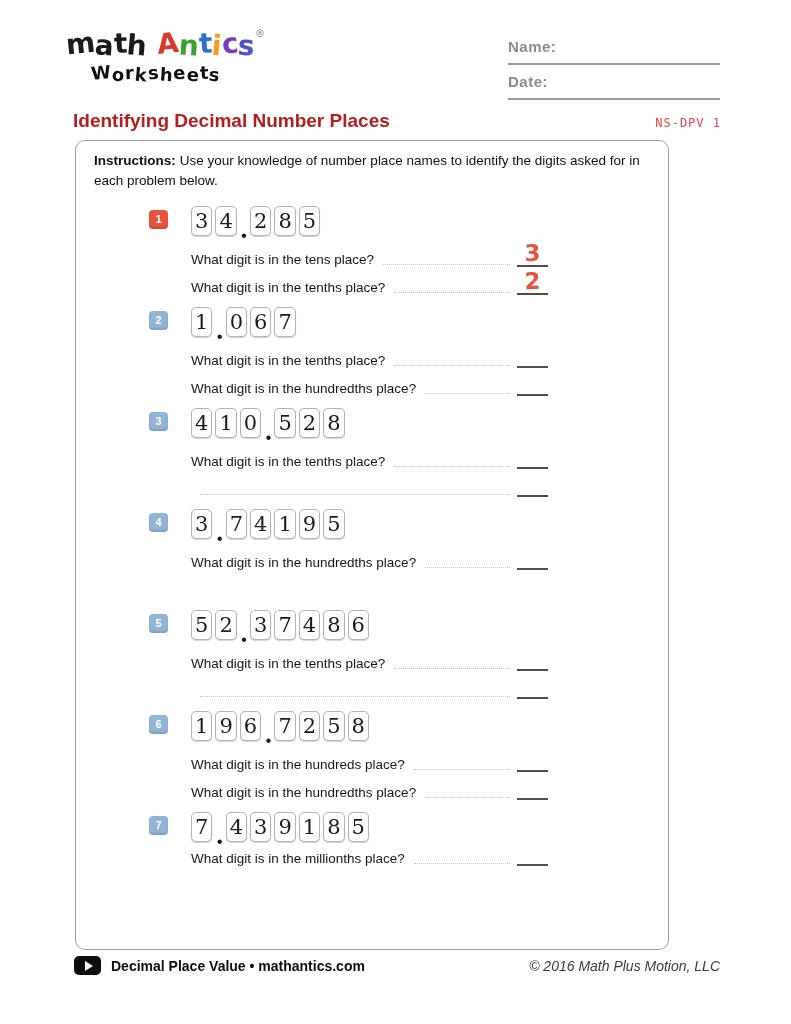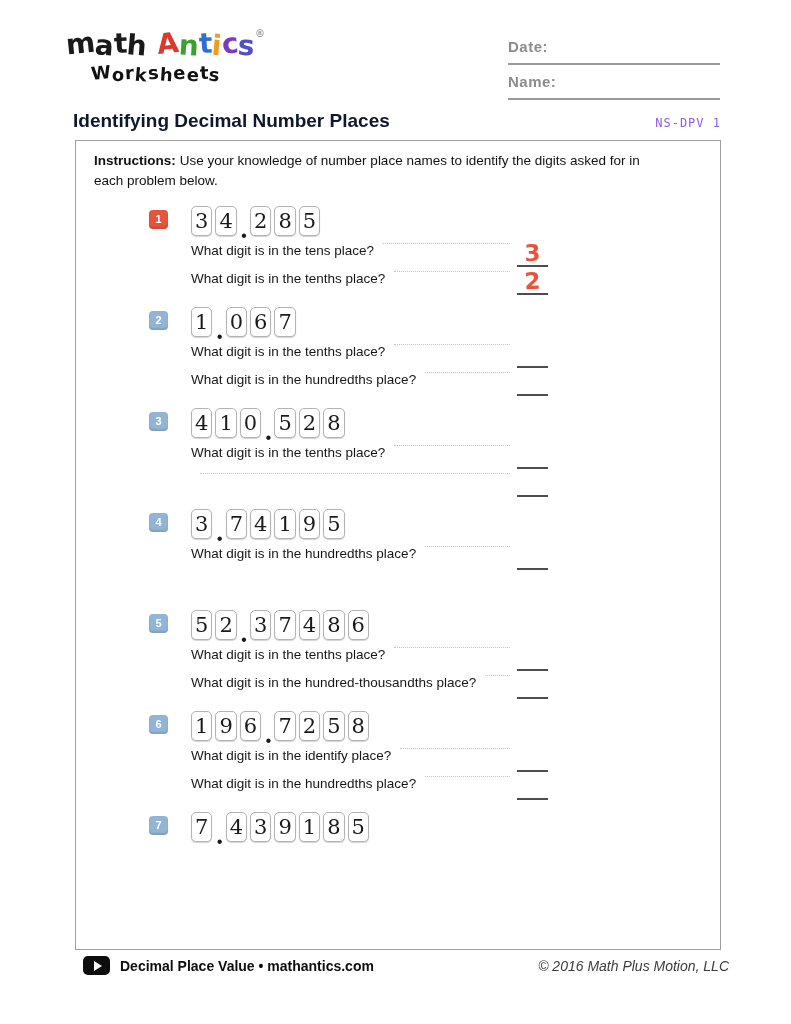--- a/index.html
+++ b/index.html
@@ -17,27 +17,27 @@
   .logo-reg { font-size:10px; color:#9a9a9a; vertical-align:top; }
   .logo-worksheets { font-family:"DejaVu Sans", sans-serif; font-weight:700; font-size:18px; color:#111; margin-top:2px; letter-spacing:1px; }
   .logo-worksheets .lg { display:inline-block; }
 
   .fields { position:absolute; left:508px; top:38px; width:212px; }
   .field { border-bottom:2px solid #9a9a9a; height:27px; margin-bottom:8px; }
   .field-label { font-weight:bold; font-size:15px; color:#8c8c8c; letter-spacing:0.5px; }
 
   
   .title-row { position:absolute; left:73px; top:110px; width:648px; display:flex; justify-content:space-between; align-items:flex-end; }
-  .page-title { font-size:19px; font-weight:bold; color:#0f172a; font-family:"Liberation Sans", sans-serif; }
-  .doc-code { font-family:"DejaVu Sans Mono", monospace; font-size:12px; color:#8b5cf6; letter-spacing:1px; padding-bottom:2px; }
+  .page-title { font-size:19px; font-weight:bold; color:#b91c1c; font-family:"Liberation Sans", sans-serif; }
+  .doc-code { font-family:"DejaVu Sans Mono", monospace; font-size:12px; color:#ef4444; letter-spacing:1px; padding-bottom:2px; }
 
   
   .main-box {
-    position:absolute; left:75px; top:140px; width:646px; height:810px;
-    border:1px solid #9f9f9f; border-radius:0; background:#fff;
+    position:absolute; left:75px; top:140px; width:594px; height:810px;
+    border:1px solid #9f9f9f; border-radius:10px; background:#fff;
   }
   .instructions { padding:10px 24px 0 18px; font-size:13.5px; line-height:1.45; color:#111; max-width:620px; }
   .instructions b { margin-right:4px; }
 
   
   #problems { position:absolute; left:0; top:55px; right:0; }
   .problem { display:flex; align-items:flex-start; height:101px; padding:10px 0 0 73px; }
   .badge {
     width:19px; height:19px; border-radius:4px; margin-top:4px; flex:0 0 auto;
     color:#fff; font-size:11px; font-weight:bold; line-height:19px; text-align:center;
@@ -48,33 +48,33 @@
   .digit-box {
     font-family:"DejaVu Serif", serif; font-size:21px; line-height:26px;
     border:1px solid #b3b3b3; border-radius:5px; background:#fff;
     min-width:17px; padding:1px 3px; margin-right:3px; text-align:center;
     box-shadow:0 1px 1px rgba(0,0,0,0.18);
   }
   .decimal-point {
     align-self:flex-end; font-family:"DejaVu Serif", serif; font-weight:bold;
     font-size:24px; line-height:12px; margin:0 2px 0 0;
   }
-  .q-row { display:flex; width:357px; height:28px; padding-bottom:4px; }
+  .q-row { display:flex; align-items:flex-end; width:357px; height:28px; padding-bottom:4px; }
   .q-row.first { margin-top:7px; }
   .q-text { font-size:13.5px; color:#161616; white-space:nowrap; }
   .leader { flex:1; border-bottom:1px dotted #c3c3c3; margin:0 7px 2px 9px; height:1px; }
   .answer-line { position:relative; width:31px; border-bottom:2px solid #4d4d4d; height:24px; flex:0 0 auto; }
   .answer {
     position:absolute; left:0; right:0; bottom:-1px; text-align:center;
     font-family:"DejaVu Sans", sans-serif; font-size:23px; font-weight:bold;
     transform:rotate(-2deg);
   }
 
   
-  .footer { position:absolute; left:83px; top:956px; width:646px; display:flex; justify-content:space-between; align-items:center; }
+  .footer { position:absolute; left:74px; top:956px; width:646px; display:flex; justify-content:space-between; align-items:center; }
   .footer-left { display:flex; align-items:center; }
   .play-icon {
     width:27px; height:19px; background:#0d0d0d; border-radius:5px;
     display:flex; align-items:center; justify-content:center; margin-right:10px;
   }
   .play-tri { width:0; height:0; border-left:8px solid #fff; border-top:5px solid transparent; border-bottom:5px solid transparent; margin-left:2px; }
   .footer-title { font-weight:bold; font-size:14px; color:#0d0d0d; }
   .copyright { font-style:italic; font-size:14px; color:#3c3c3c; }
 </style>
 </head>
@@ -84,24 +84,24 @@
 
   <div class="logo">
     <div class="logo-line1">
       <span id="logo-math"><span class="lg" style="transform: rotate(-6deg) translateY(-1px);">m</span><span class="lg" style="transform: rotate(4deg) translateY(1px);">a</span><span class="lg" style="transform: rotate(-3deg) translateY(-1px);">t</span><span class="lg" style="transform: rotate(5deg) translateY(1px);">h</span></span><span> </span><span id="logo-antics"><span class="lg" style="transform: rotate(-6deg) translateY(-1px); color: rgb(217, 58, 43);">A</span><span class="lg" style="transform: rotate(4deg) translateY(1px); color: rgb(58, 160, 46);">n</span><span class="lg" style="transform: rotate(-3deg) translateY(-1px); color: rgb(47, 111, 208);">t</span><span class="lg" style="transform: rotate(5deg) translateY(1px); color: rgb(240, 156, 31);">i</span><span class="lg" style="transform: rotate(-5deg) translateY(-1px); color: rgb(122, 59, 191);">c</span><span class="lg" style="transform: rotate(4deg) translateY(1px); color: rgb(79, 81, 200);">s</span></span><span class="logo-reg">®</span>
     </div>
     <div class="logo-worksheets" id="logo-worksheets"><span class="lg" style="transform: rotate(-6deg) translateY(-1px);">W</span><span class="lg" style="transform: rotate(4deg) translateY(1px);">o</span><span class="lg" style="transform: rotate(-3deg) translateY(-1px);">r</span><span class="lg" style="transform: rotate(5deg) translateY(1px);">k</span><span class="lg" style="transform: rotate(-5deg) translateY(-1px);">s</span><span class="lg" style="transform: rotate(4deg) translateY(1px);">h</span><span class="lg" style="transform: rotate(-4deg) translateY(-1px);">e</span><span class="lg" style="transform: rotate(3deg) translateY(1px);">e</span><span class="lg" style="transform: rotate(-3deg) translateY(-1px);">t</span><span class="lg" style="transform: rotate(5deg) translateY(1px);">s</span></div>
   </div>
 
   <div class="fields">
     <div class="field">
+      <span class="field-label">Name:</span>
+    </div>
+    <div class="field">
       <span class="field-label">Date:</span>
-    </div>
-    <div class="field">
-      <span class="field-label">Name:</span>
     </div>
   </div>
 
   <div class="title-row">
     <h1 class="page-title">Identifying Decimal Number Places</h1>
     <span class="doc-code">NS-DPV 1</span>
   </div>
 
   <div class="main-box">
     <p class="instructions">
@@ -211,41 +211,40 @@
               <span class="digit-box">4</span>
               <span class="digit-box">8</span>
               <span class="digit-box">6</span>
             </div>
             <div class="q-row first">
               <span class="q-text">What digit is in the tenths place?</span>
               <span class="leader"></span>
               <span class="answer-line"></span>
             </div>
             <div class="q-row">
-              <span class="q-text">What digit is in the hundred-thousandths place?</span>
               <span class="leader"></span>
               <span class="answer-line"></span>
             </div>
           </div>
         </div>
         <div class="problem">
           <span class="badge" style="background: rgb(146, 181, 214);">6</span>
           <div class="p-content">
             <div class="digits">
               <span class="digit-box">1</span>
               <span class="digit-box">9</span>
               <span class="digit-box">6</span>
               <span class="decimal-point">.</span>
               <span class="digit-box">7</span>
               <span class="digit-box">2</span>
               <span class="digit-box">5</span>
               <span class="digit-box">8</span>
             </div>
             <div class="q-row first">
-              <span class="q-text">What digit is in the identify place?</span>
+              <span class="q-text">What digit is in the hundreds place?</span>
               <span class="leader"></span>
               <span class="answer-line"></span>
             </div>
             <div class="q-row">
               <span class="q-text">What digit is in the hundredths place?</span>
               <span class="leader"></span>
               <span class="answer-line"></span>
             </div>
           </div>
         </div>
@@ -254,20 +253,25 @@
           <div class="p-content">
             <div class="digits">
               <span class="digit-box">7</span>
               <span class="decimal-point">.</span>
               <span class="digit-box">4</span>
               <span class="digit-box">3</span>
               <span class="digit-box">9</span>
               <span class="digit-box">1</span>
               <span class="digit-box">8</span>
               <span class="digit-box">5</span>
+            </div>
+            <div class="q-row">
+              <span class="q-text">What digit is in the millionths place?</span>
+              <span class="leader"></span>
+              <span class="answer-line"></span>
             </div>
           </div>
         </div>
       </div>
   </div>
 
   <div class="footer">
     <div class="footer-left">
       <span class="play-icon">
           <span class="play-tri"></span>

